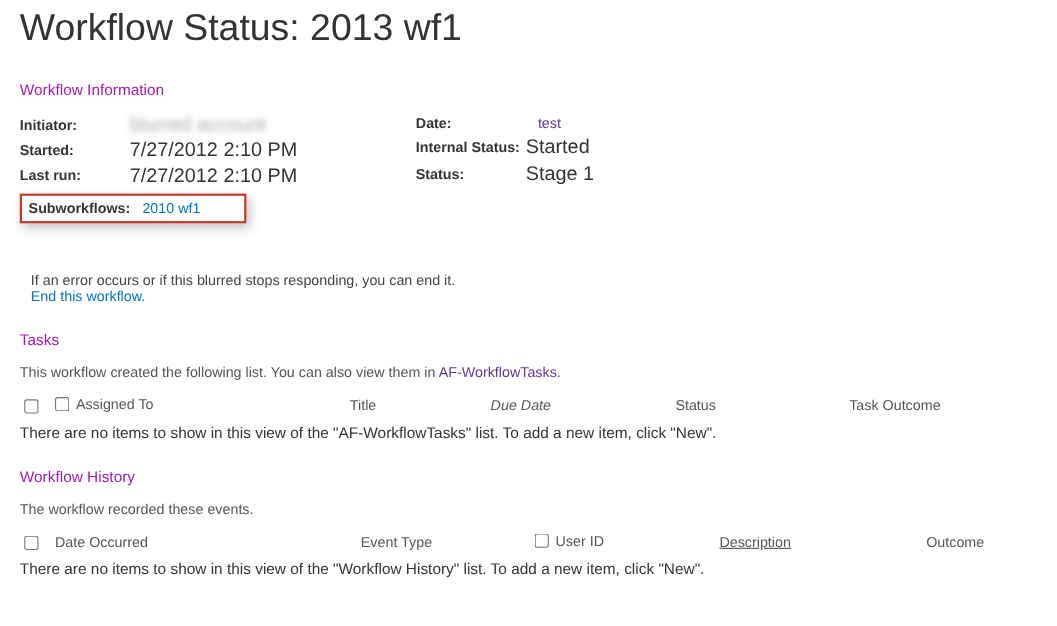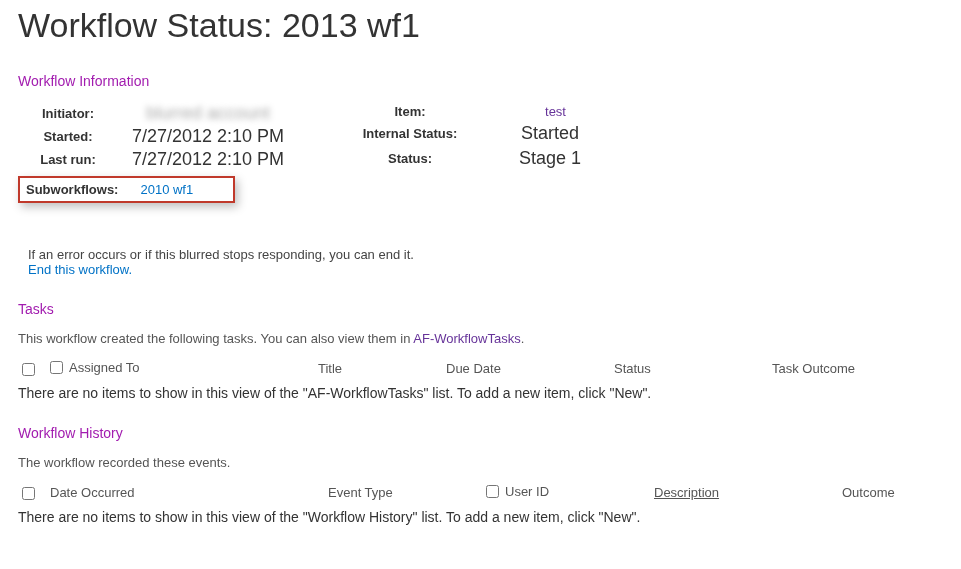--- a/index.html
+++ b/index.html
@@ -20,23 +20,22 @@
     color: #333;
     margin: 6px 0 28px 0;
   }
   .section-title {
     font-size: 14px;
     color: #a21caf;
     margin: 6px 0 14px 0;
   }
   .info-grid {
     display: flex;
-    gap: 62px;
+    gap: 80px;
     margin-bottom: 4px;
-    text-align: center;
   }
   .info-col {
     display: grid;
     grid-template-columns: 100px 180px;
     row-gap: 2px;
     align-items: center;
   }
   .info-label {
     font-weight: bold;
     color: #333;
@@ -52,21 +51,21 @@
     user-select: none;
   }
   .value-link {
     color: #663399;
     text-decoration: none;
     margin-left: 11px;
   }
   .subwf-row {
     display: inline-flex;
     align-items: center;
-    gap: 22px;
+    gap: 11px;
     border: 2px solid #c0392b;
     padding: 4px 40px 4px 6px;
     margin-top: 2px;
     box-shadow: 3px 4px 10px rgba(0,0,0,0.25);
     background: #fff;
   }
   .subwf-label {
     font-weight: bold;
     font-size: 13px;
     color: #333;
@@ -116,21 +115,21 @@
     color: #333;
     margin: 4px 0 22px 0;
   }
   .block { margin-top: 24px; }
   .tasks-link {
     color: #663399;
     text-decoration: none;
   }
   .col-assigned   { width: 260px; }
   .col-title      { width: 120px; }
-  .col-due        { width: 160px; }
+  .col-due        { width: 160px; font-style: italic; }
   .col-status     { width: 150px; }
   .col-outcome    { }
   .col-date   { width: 270px; }
   .col-etype  { width: 150px; }
   .col-uid    { width: 160px; }
   .col-desc   { width: 180px; text-decoration: underline; }
   .cbwrap { display:inline-flex; align-items:center; gap:6px; }
 </style>
 </head>
 <body>
@@ -146,21 +145,21 @@
       <div class="info-value blurred">blurred account</div>
 
       <div class="info-label">Started:</div>
       <div class="info-value">7/27/2012 2:10 PM</div>
 
       <div class="info-label">Last run:</div>
       <div class="info-value">7/27/2012 2:10 PM</div>
     </div>
 
     <div class="info-col">
-      <div class="info-label">Item:</div>
+      <div class="info-label">Date:</div>
       <div><a href="#" class="value-link">test</a></div>
 
       <div class="info-label">Internal Status:</div>
       <div class="info-value">Started</div>
 
       <div class="info-label">Status:</div>
       <div class="info-value">Stage 1</div>
     </div>
   </div>
 
@@ -172,21 +171,21 @@
   </div>
 
   <div class="note-block">
     <div class="note-text">If an error occurs or if this blurred stops responding, you can end it.</div>
     <a href="#" class="link">End this workflow.</a>
   </div>
 
   <div class="block">
     <div class="section-title">Tasks</div>
     <div class="section-sub">
-      <span>This workflow created the following tasks. You can also view them in </span><a href="#" class="tasks-link">AF-WorkflowTasks</a><span>.</span>
+      <span>This workflow created the following list. You can also view them in </span><a href="#" class="tasks-link">AF-WorkflowTasks</a><span>.</span>
     </div>
 
     <table class="wf-table">
       <thead>
         <tr>
           <th class="cbcol"><input type="checkbox" style=""></th>
           <th class="col-assigned">
             <span class="cbwrap">
               <input type="checkbox" style="">
               <span>Assigned To</span>

